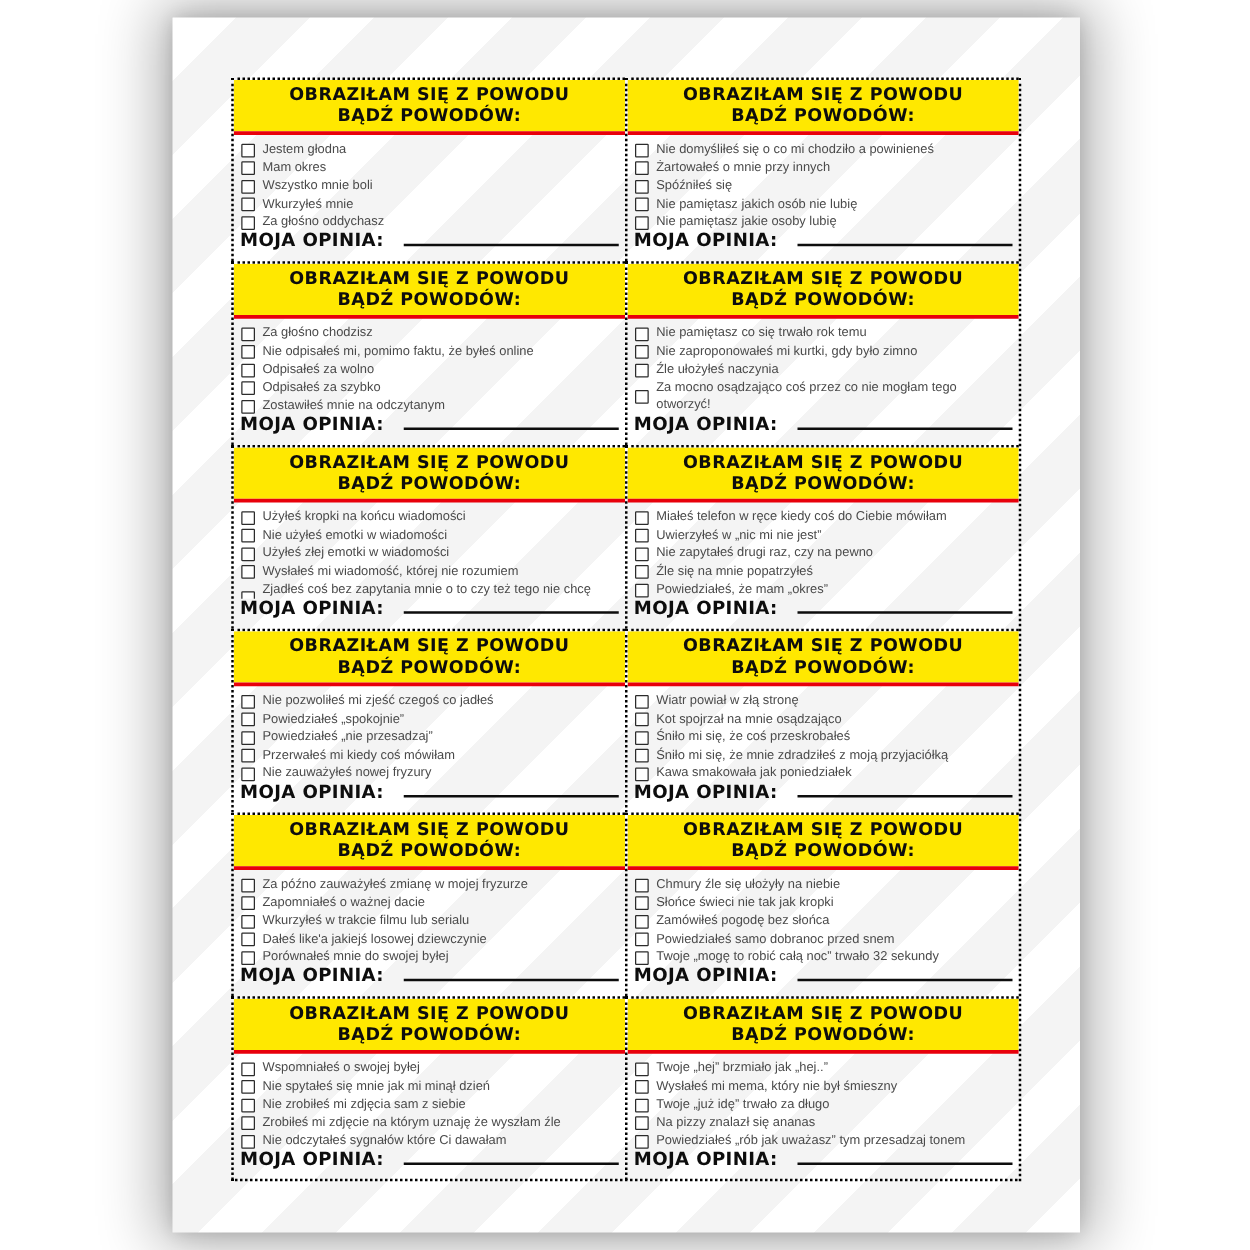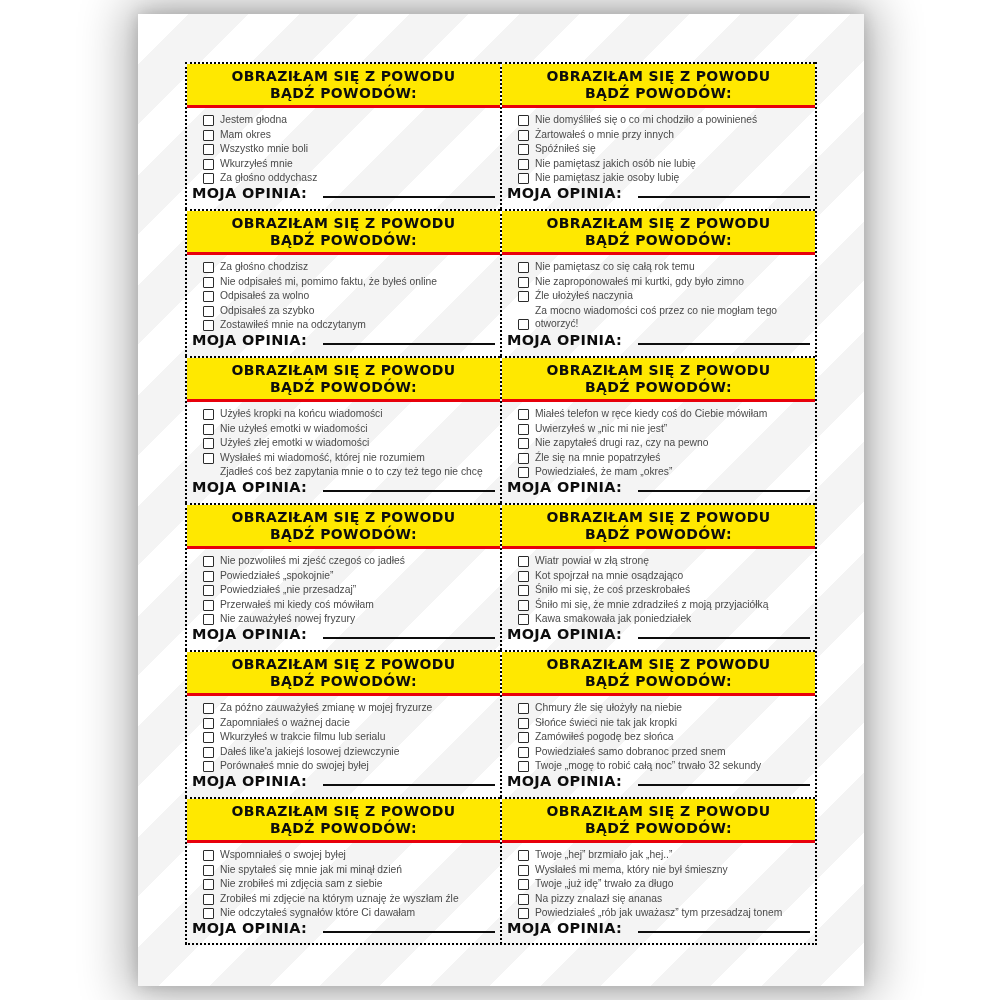--- a/index.html
+++ b/index.html
@@ -36,21 +36,21 @@
   .card-header .hl {
     font-family: "DejaVu Sans", "Liberation Sans", sans-serif;
     font-weight: bold; font-size: 14px; line-height: 17px; color: #0d0d0d;
     letter-spacing: 0.4px; white-space: nowrap;
   }
 
   .red-line { height: 3px; flex: 0 0 3px; background: #E8000B; }
 
   .card-body { flex: 1 1 auto; padding: 5px 6px 0 6px; overflow: hidden; }
 
-  .item { display: flex; align-items: flex-end; margin-bottom: 1.5px; margin-left: 10px; }
+  .item { display: flex; align-items: center; margin-bottom: 1.5px; }
   .checkbox {
     flex: 0 0 11px; width: 11px; height: 11px; margin-top: 1px; margin-right: 6px;
     border: 1.6px solid #2b2b2b; border-radius: 1px; background: #ffffff;
   }
   .item-text {
     font-size: 10.3px; line-height: 13px; color: #4a4a4a;
     filter: blur(0.6px);
   }
 
   .card-footer {
@@ -189,36 +189,36 @@
 
   <div class="card">
     <div class="card-header" style="background: rgb(255, 232, 0);">
       <div class="hl">OBRAZIŁAM SIĘ Z POWODU</div>
       <div class="hl">BĄDŹ POWODÓW:</div>
     </div>
     <div class="red-line" style="background: rgb(232, 0, 11);"></div>
     <div class="card-body">
   <div class="item">
     <span class="checkbox"></span>
-    <span class="item-text">Nie pamiętasz co się całą rok temu</span>
+    <span class="item-text">Nie pamiętasz co się trwało rok temu</span>
   </div>
 
   <div class="item">
     <span class="checkbox"></span>
     <span class="item-text">Nie zaproponowałeś mi kurtki, gdy było zimno</span>
   </div>
 
   <div class="item">
     <span class="checkbox"></span>
     <span class="item-text">Źle ułożyłeś naczynia</span>
   </div>
 
   <div class="item">
     <span class="checkbox"></span>
-    <span class="item-text">Za mocno wiadomości coś przez co nie mogłam tego otworzyć!</span>
+    <span class="item-text">Za mocno osądzająco coś przez co nie mogłam tego otworzyć!</span>
   </div>
 
   <div class="item">
     <span class="checkbox"></span>
     <span class="item-text">Nie pamiętasz losowej sytuacji, która wydarzyła się dawno temu a powinieneś pamiętać</span>
   </div>
 </div>
     <div class="card-footer">
       <span class="opinion-label">MOJA OPINIA:</span>
       <span class="opinion-line"></span>

